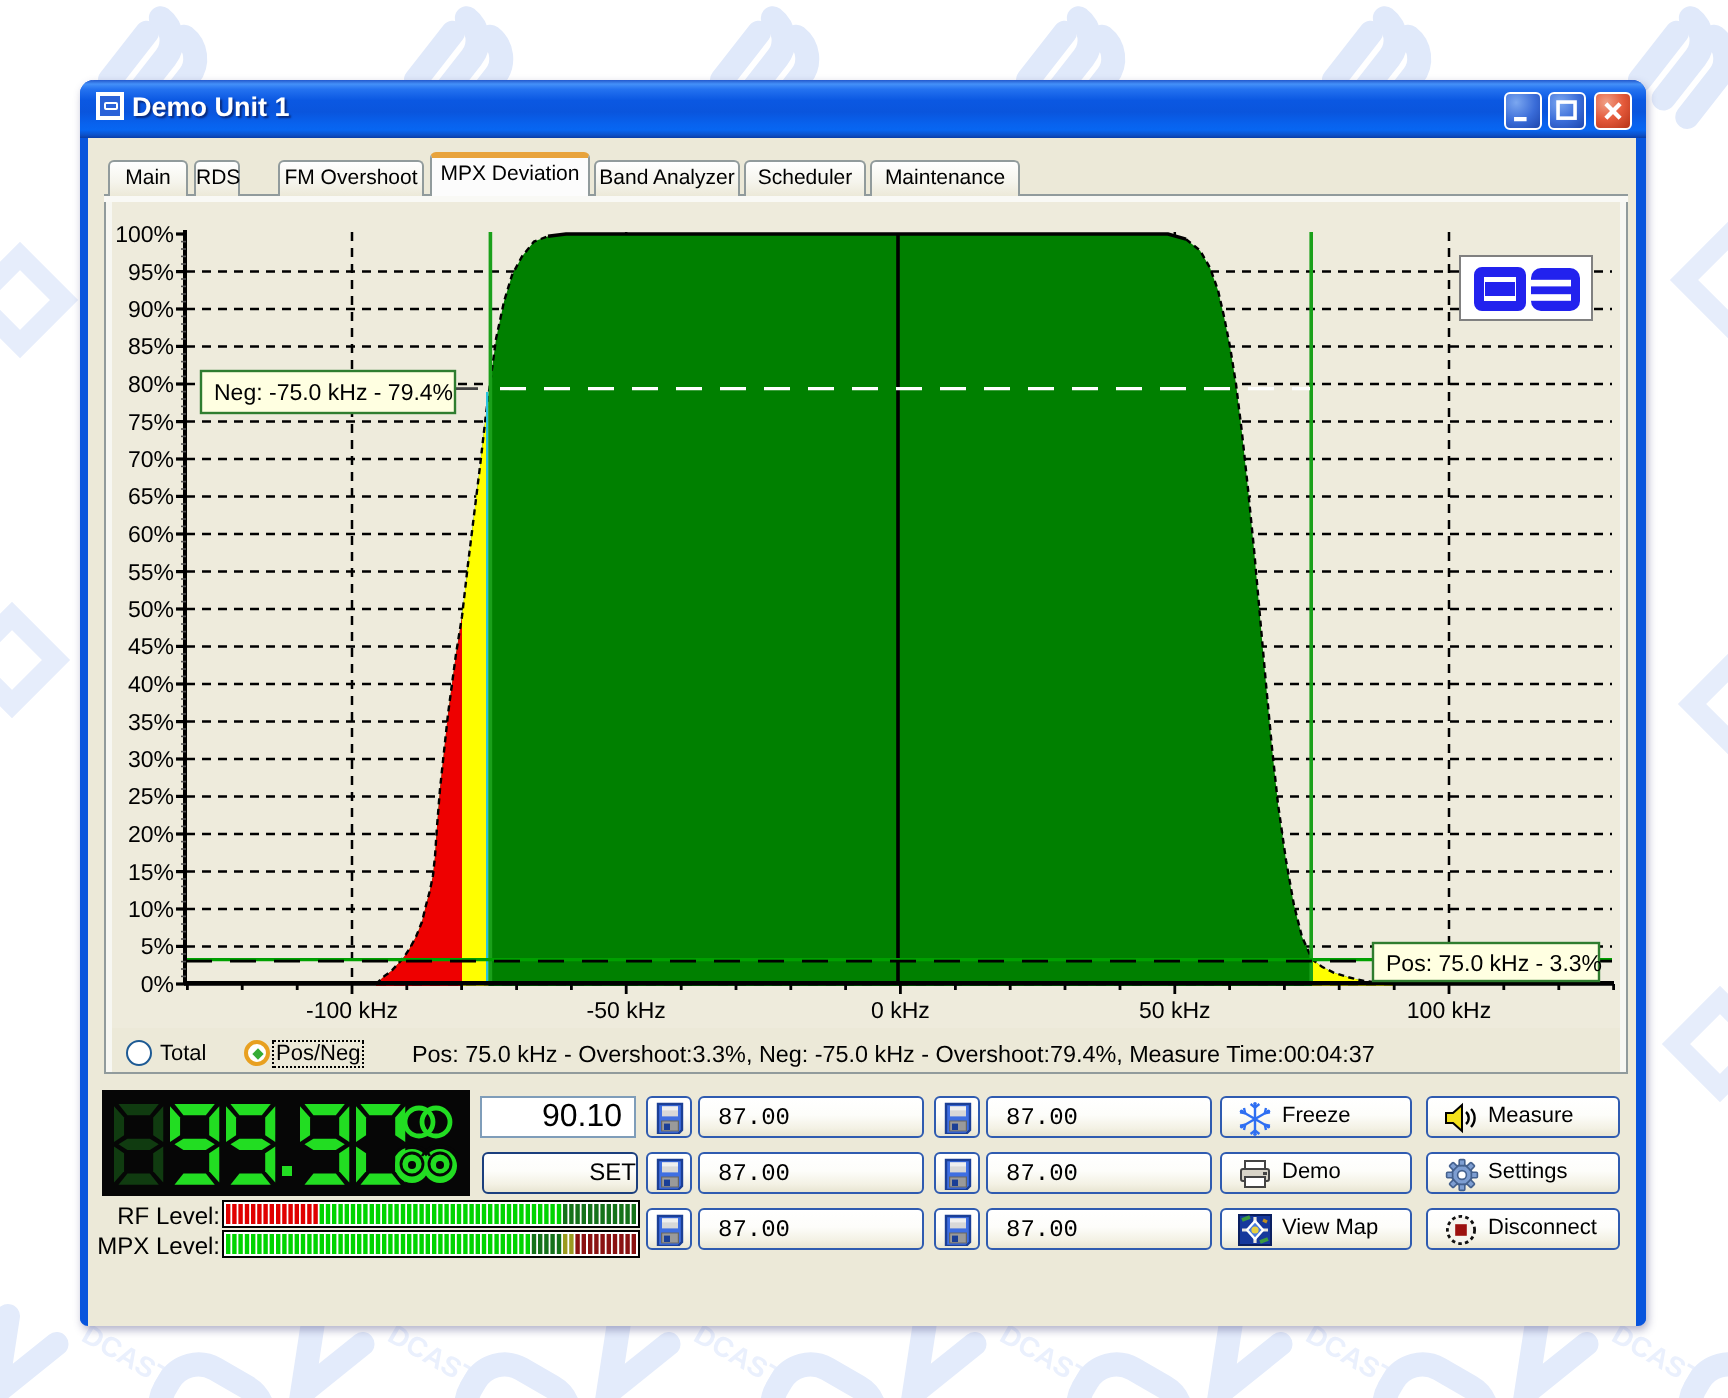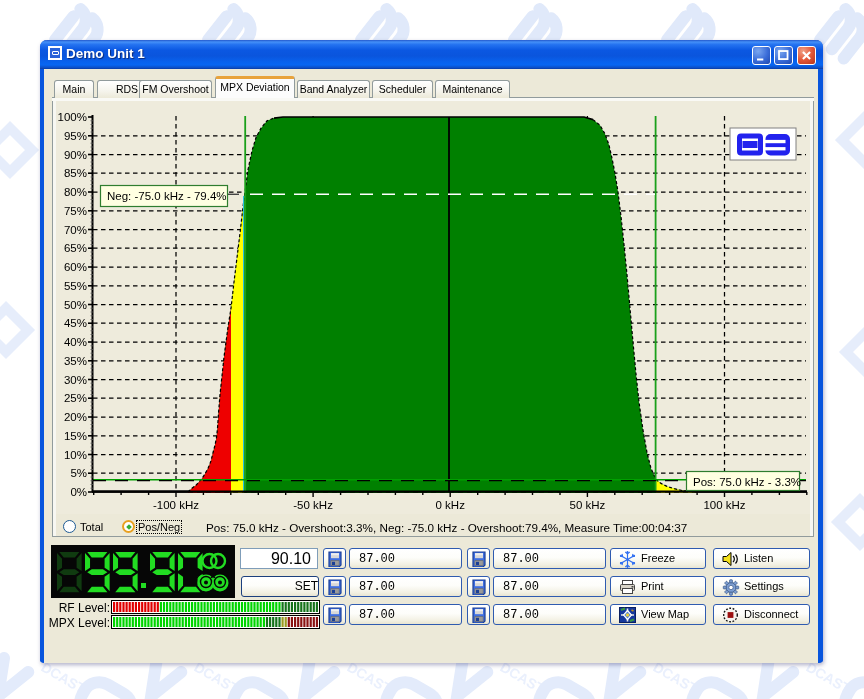--- a/index.html
+++ b/index.html
@@ -90,21 +90,21 @@
       </svg>
     <svg class="wbtn" id="btnmax" style="right:30px" viewBox="0 0 19 19">
         <rect x="4.5" y="4.5" width="9.5" height="9" fill="none" stroke="#fff" stroke-width="2"></rect>
       </svg>
     <svg class="wbtn" id="btnclose" style="right:7px" viewBox="0 0 19 19">
         <path d="M5.5 5.5 L13.5 13.5 M13.5 5.5 L5.5 13.5" stroke="#fff" stroke-width="2.4"></path>
       </svg>
   </div>
   <div class="client">
     <div class="tab" style="left:10px; width:40px;">Main</div>
-    <div class="tab" style="left:53px; width:60px;">RDS</div>
+    <div class="tab" style="left:53px; width:23px;">RDS</div>
     <div class="tab" style="left:95px; width:73px;">FM Overshoot</div>
     <div class="tab active" style="left:171px; width:80px;">MPX Deviation</div>
     <div class="tab" style="left:253px; width:73px;">Band Analyzer</div>
     <div class="tab" style="left:328px; width:61px;">Scheduler</div>
     <div class="tab" style="left:391px; width:75px;">Maintenance</div>
     <div id="tabpanel"></div>
     <div class="paneltopwhite"></div>
     <svg id="chart" width="754" height="413" viewBox="56 101 754 413" xmlns="http://www.w3.org/2000/svg">
 <rect x="56" y="101" width="754" height="413" fill="#eeebdc"></rect>
 <line x1="176.0" y1="116" x2="176.0" y2="491" stroke="#000" stroke-width="1.25" stroke-dasharray="4.5,3.5"></line>
@@ -605,30 +605,30 @@
               <circle cx="15.2" cy="12.4" r="0.9"></circle>
             </g>
           </svg></span>
         <span style="position:absolute;left:30px;top:3px;">Freeze</span>
       </div>
     <div class="xpbtn" style="left:669px; top:479px; width:97px; height:21px;">
         <span style="position:absolute;left:8px;top:2px;"><svg width="17" height="16" viewBox="0 0 17 16">
             <path d="M1 5.5 h3.5 L9 1.5 v13 L4.5 10.5 H1 Z" fill="#f4e11a" stroke="#000" stroke-width="1"></path>
             <path d="M11 5 a4 4 0 0 1 0 6 M13.5 3.5 a6.5 6.5 0 0 1 0 9" stroke="#000" stroke-width="1.2" fill="none"></path>
           </svg></span>
-        <span style="position:absolute;left:30px;top:3px;">Listen</span>
+        <span style="position:absolute;left:30px;top:3px;">Measure</span>
       </div>
     <div class="xpbtn" style="left:566px; top:507px; width:96px; height:21px;">
         <span style="position:absolute;left:8px;top:2px;"><svg width="17" height="16" viewBox="0 0 17 16">
             <rect x="3.5" y="1.5" width="10" height="4" fill="#fff" stroke="#444" stroke-width="1"></rect>
             <rect x="1.5" y="5.5" width="14" height="6" rx="1" fill="#d8d4c8" stroke="#444" stroke-width="1"></rect>
             <rect x="3.5" y="9.5" width="10" height="5" fill="#fff" stroke="#444" stroke-width="1"></rect>
             <rect x="12.5" y="7" width="2" height="1.5" fill="#444"></rect>
           </svg></span>
-        <span style="position:absolute;left:30px;top:3px;">Print</span>
+        <span style="position:absolute;left:30px;top:3px;">Demo</span>
       </div>
     <div class="xpbtn" style="left:669px; top:507px; width:97px; height:21px;">
         <span style="position:absolute;left:8px;top:2px;"><svg width="18" height="17" viewBox="0 0 18 17">
             <g>
               <circle cx="9" cy="8.5" r="5" fill="#7d9ed2" stroke="#44618e" stroke-width="1"></circle>
               <g fill="#7d9ed2" stroke="#44618e" stroke-width="0.8">
                 <rect x="7.6" y="0.8" width="2.8" height="3" rx="0.5" transform="rotate(0 9 8.5)"></rect>
                 <rect x="7.6" y="0.8" width="2.8" height="3" rx="0.5" transform="rotate(45 9 8.5)"></rect>
                 <rect x="7.6" y="0.8" width="2.8" height="3" rx="0.5" transform="rotate(90 9 8.5)"></rect>
                 <rect x="7.6" y="0.8" width="2.8" height="3" rx="0.5" transform="rotate(135 9 8.5)"></rect>

